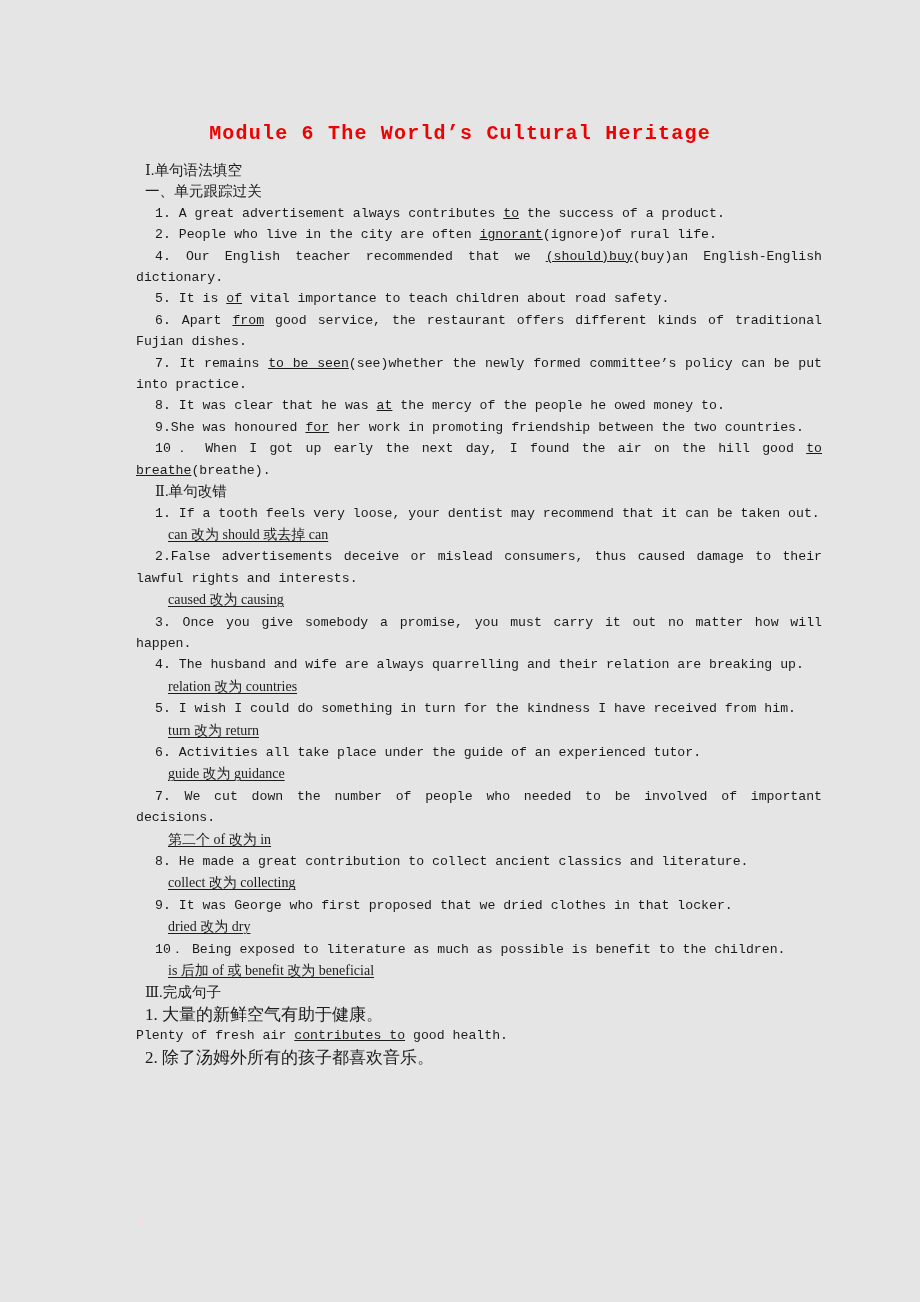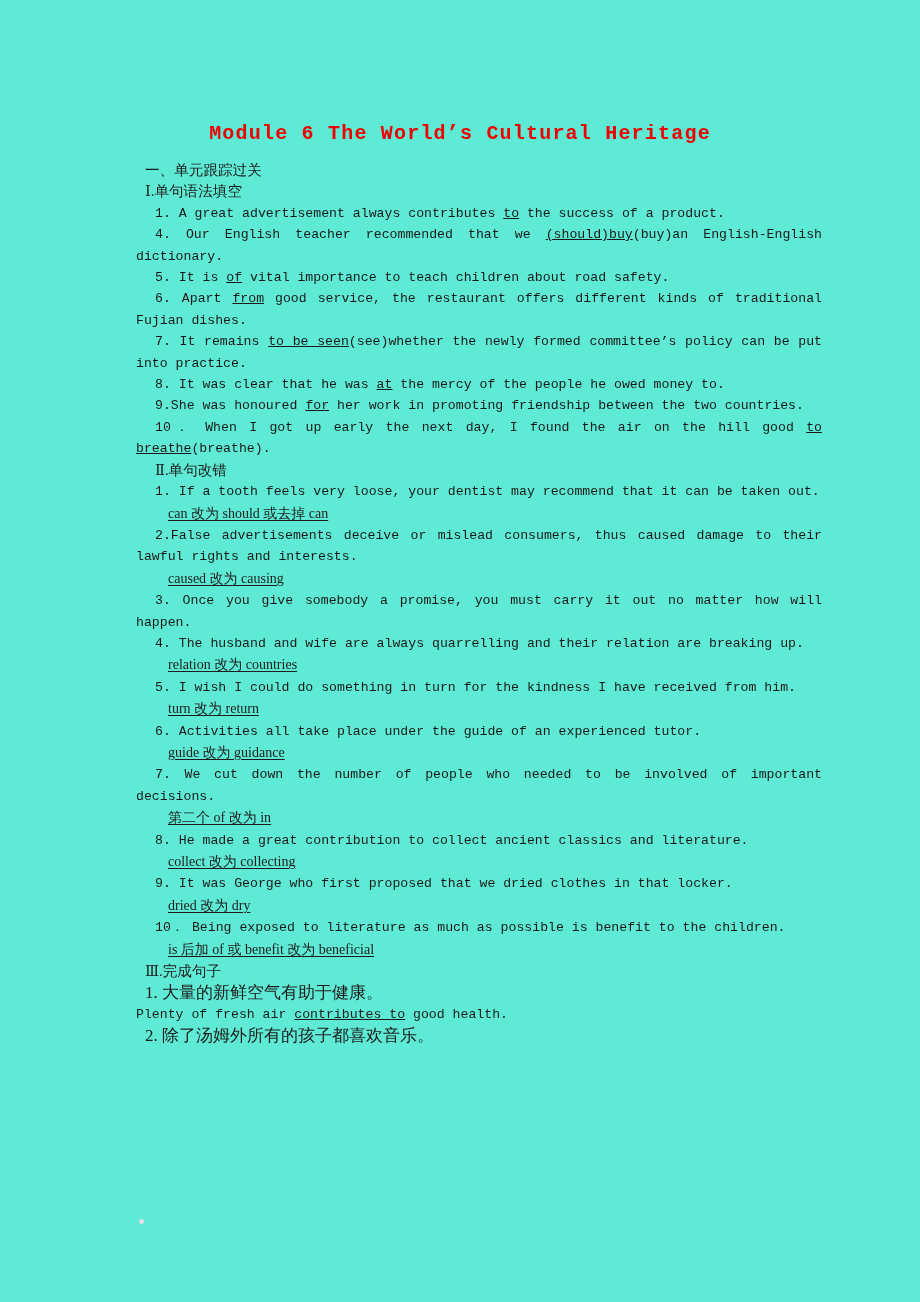--- a/index.html
+++ b/index.html
@@ -11,21 +11,21 @@
     width: 920px;
     height: 1302px;
     overflow: hidden;
     font-family: "Liberation Mono", "DejaVu Sans Mono", monospace;
     color: #1a1a1a;
   }
   .page {
     position: relative;
     width: 920px;
     height: 1302px;
-    background: #5eead4;
+    background: #e5e5e5;
   }
   .doc-title {
     position: absolute;
     left: 0;
     top: 122px;
     width: 920px;
     text-align: center;
     color: #ee0000;
     font-family: "Liberation Mono", "DejaVu Sans Mono", monospace;
     font-weight: bold;
@@ -97,26 +97,27 @@
 </style>
 </head>
 <body>
 
 <div class="page">
 
   <div class="doc-title">Module 6  The World’s Cultural Heritage</div>
 
   <div class="body-block">
 
+    <div class="hdr flush">Ⅰ.单句语法填空</div>
+
     <div class="hdr flush">一、单元跟踪过关</div>
-
-    <div class="hdr flush">Ⅰ.单句语法填空</div>
 
     <div class="para"><span>1.</span><span> A great advertisement always contributes </span><u>to</u><span> the success of a product.</span></div>
 
+    <div class="para"><span>2.</span><span> People who live in the city are often </span><u>ignorant</u><span>(ignore)of rural life.</span></div>
 
 
     <div class="para"><span>4.</span><span> Our English teacher recommended that we </span><u>(should)buy</u><span>(buy)an English-English dictionary.</span></div>
 
     <div class="para"><span>5.</span><span> It is </span><u>of</u><span> vital importance to teach children about road safety.</span></div>
 
     <div class="para"><span>6.</span><span> Apart </span><u>from</u><span> good service, the restaurant offers different kinds of traditional Fujian dishes.</span></div>
 
     <div class="para"><span>7.</span><span> It remains </span><u>to be seen</u><span>(see)whether the newly formed committee’s policy can be put into practice.</span></div>
 

